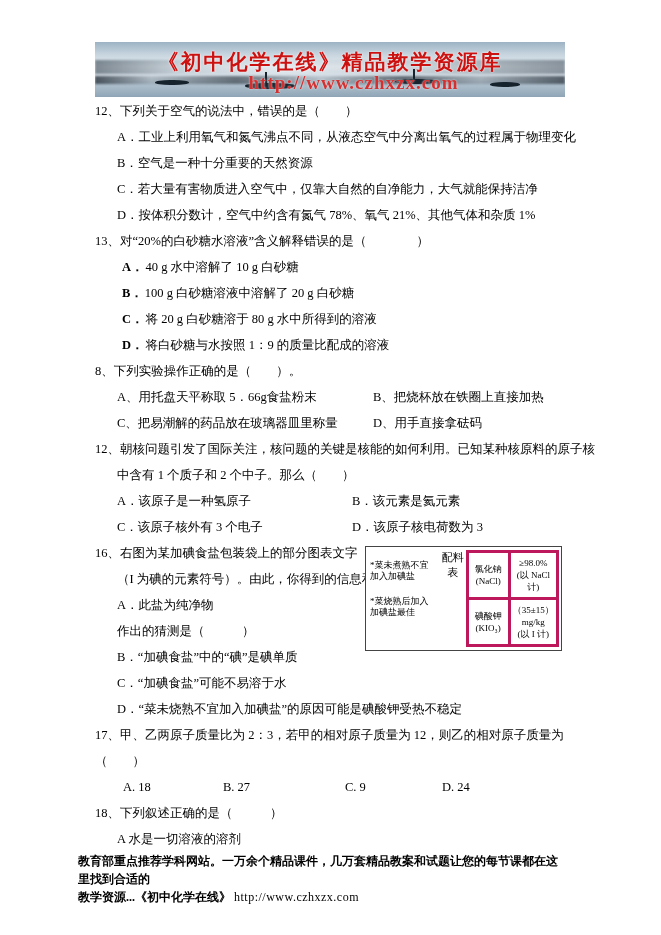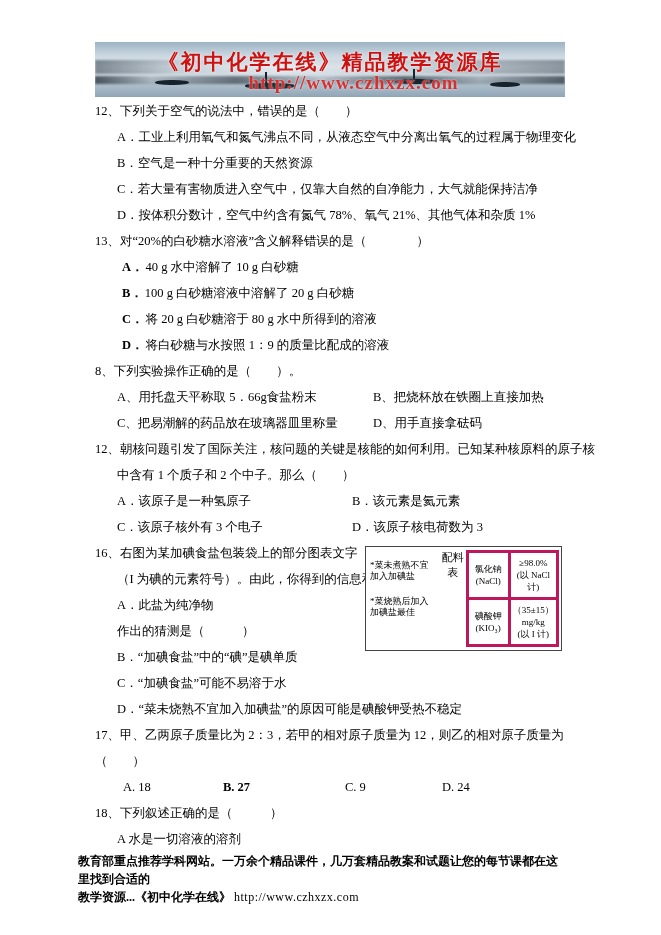--- a/index.html
+++ b/index.html
@@ -53,21 +53,21 @@
   .content { position:absolute; left:95px; top:98px; width:470px; }
   .line { height:26px; display:flex; align-items:center; white-space:nowrap; font-size:12.5px; }
   .opt { padding-left:22px; }
   .opt13 { padding-left:27px; }
   .optlabel { font-weight:bold; margin-right:2px; }
   .two .c1 { display:inline-block; }
   .w260 { width:256px; }
   .w235 { width:235px; }
   .indent { padding-left:22px; }
   .q17row { padding-left:28px; }
-  .q17row .o1 { width:100px; } .q17row .o2 { width:122px;font-weight:bold; } .q17row .o3 { width:97px; }
+  .q17row .o1 { width:100px; } .q17row .o2 { width:122px; } .q17row .o3 { width:97px; }
 
   
   .q16 { position:relative; }
   .salt-label {
     position:absolute; right:3px; top:6px; width:197px; height:105px;
     border:1px solid #444; background:#fff; display:flex; padding:3px 2px 3px 4px;
     font-size:9px; line-height:11px;
   }
   .salt-notes { width:70px; padding-top:10px; }
   .salt-note { white-space:pre-line; margin-bottom:14px; }

